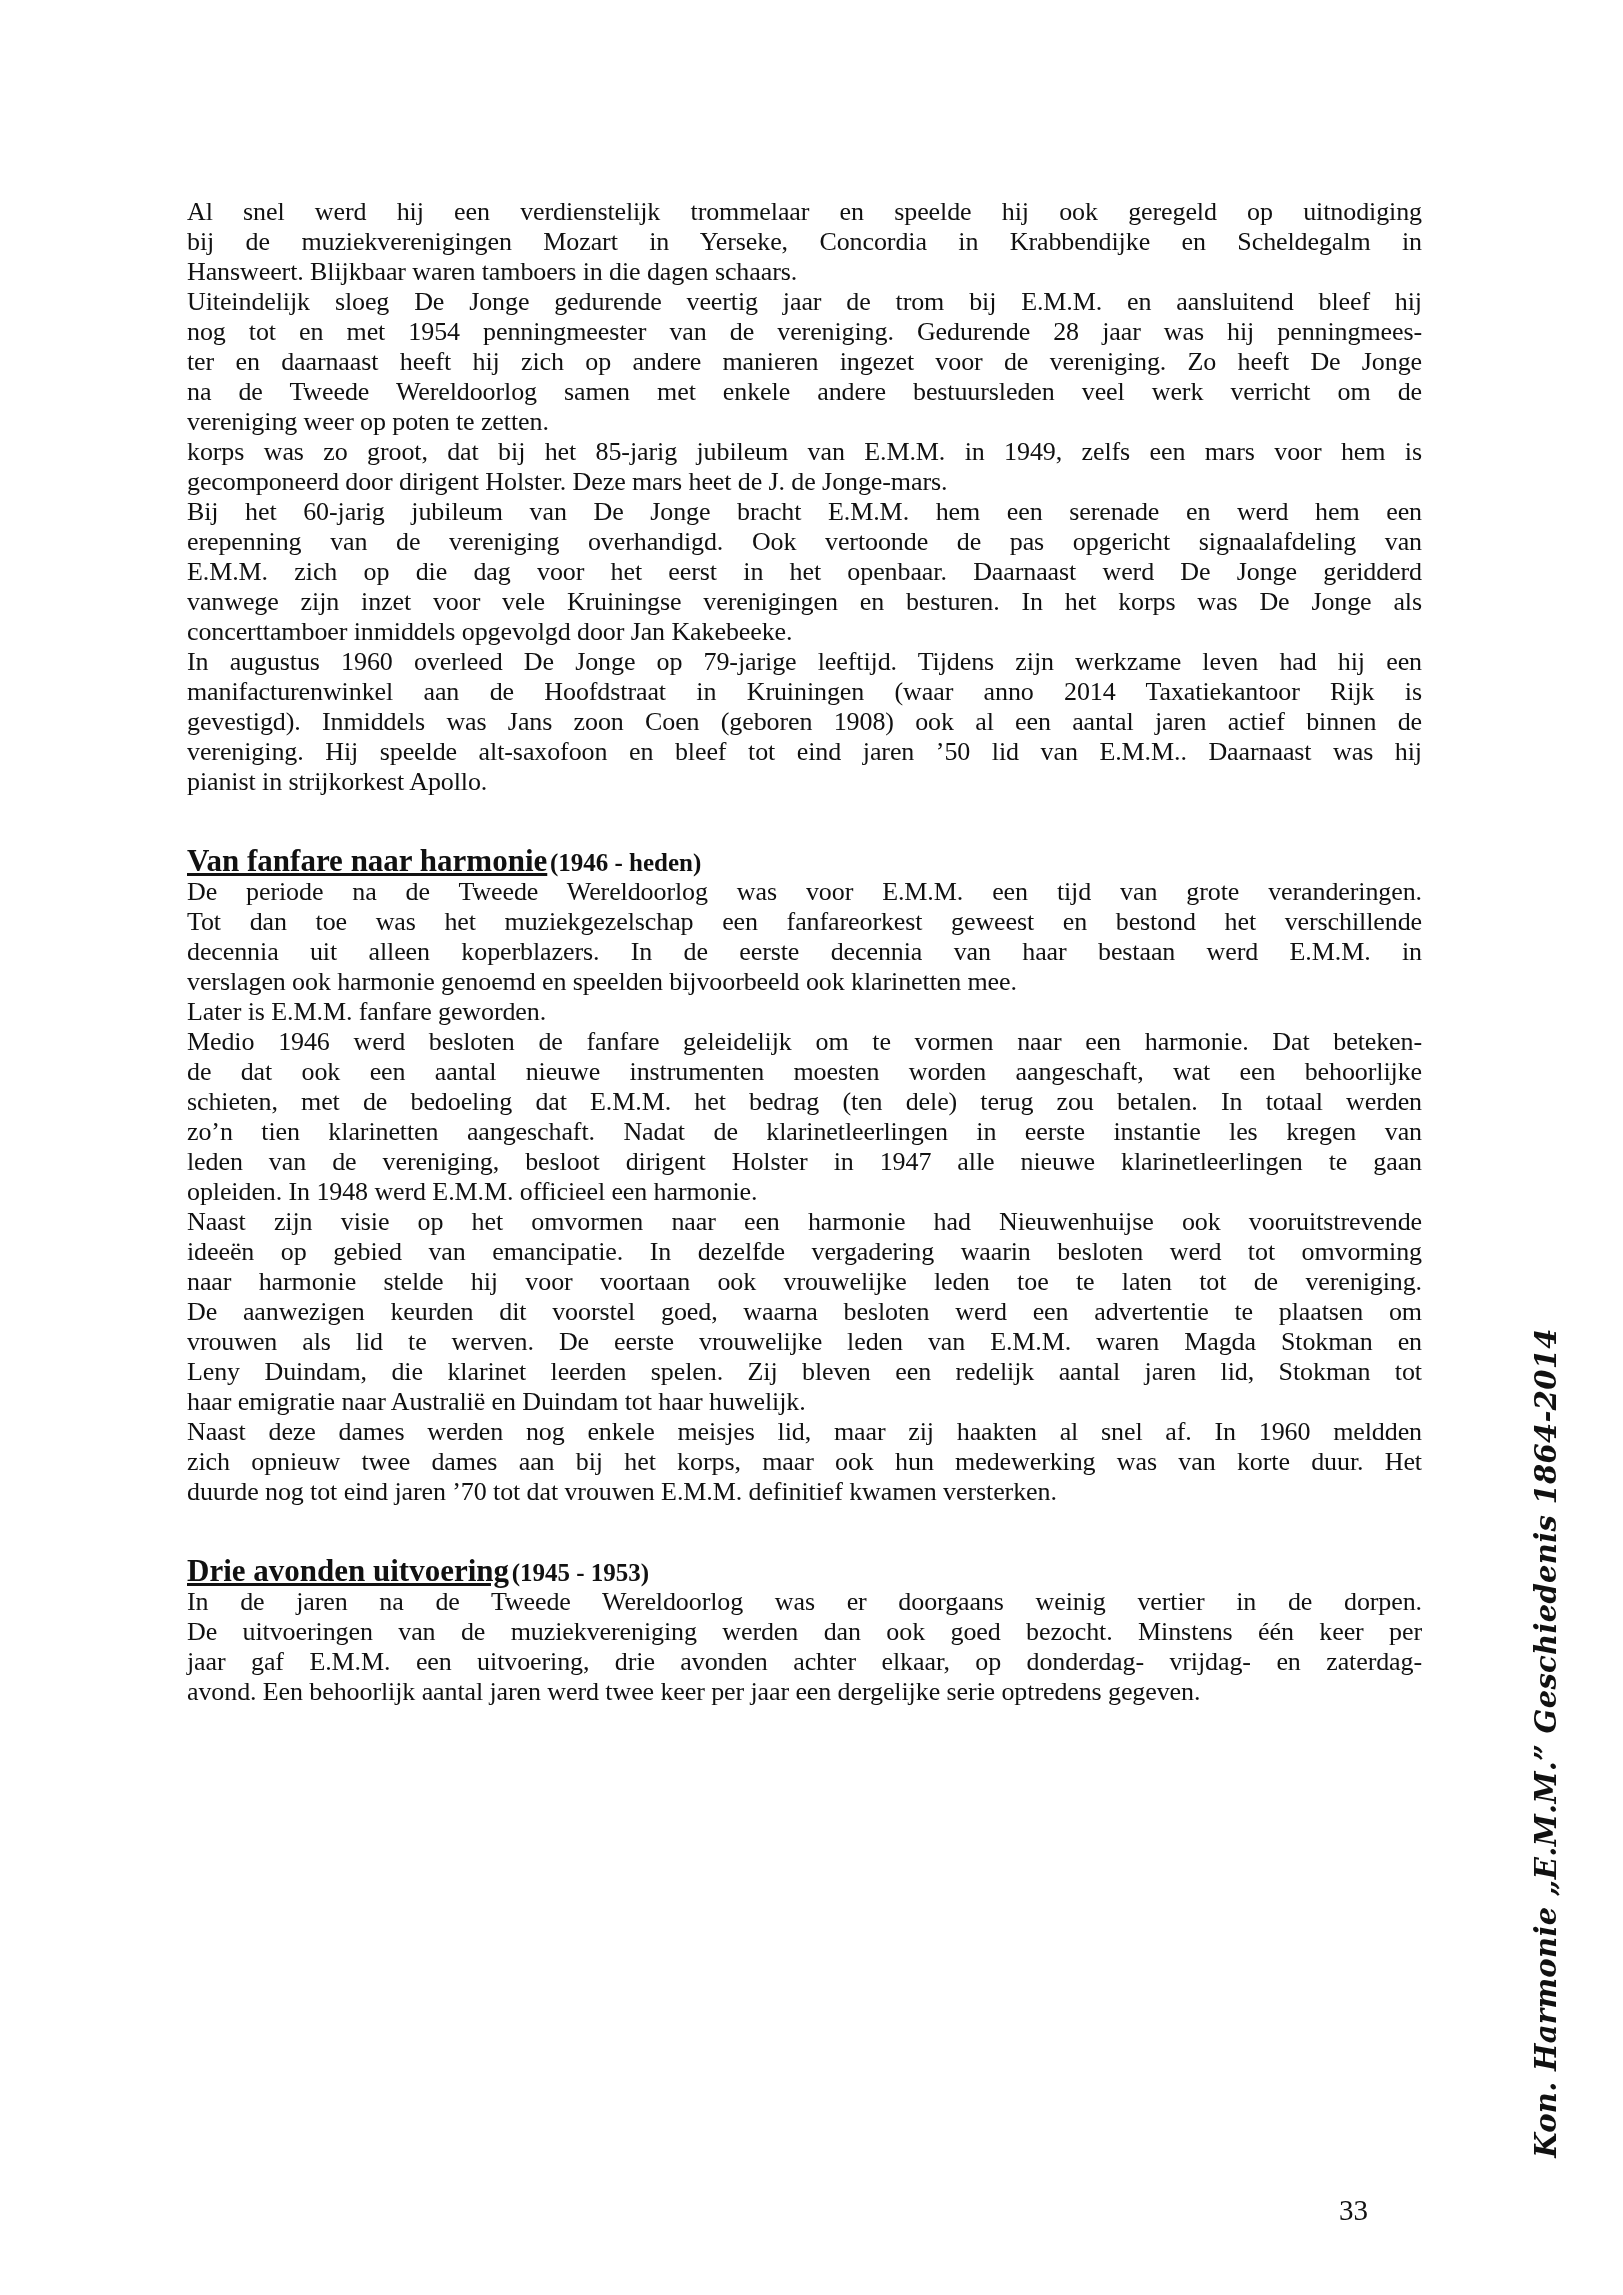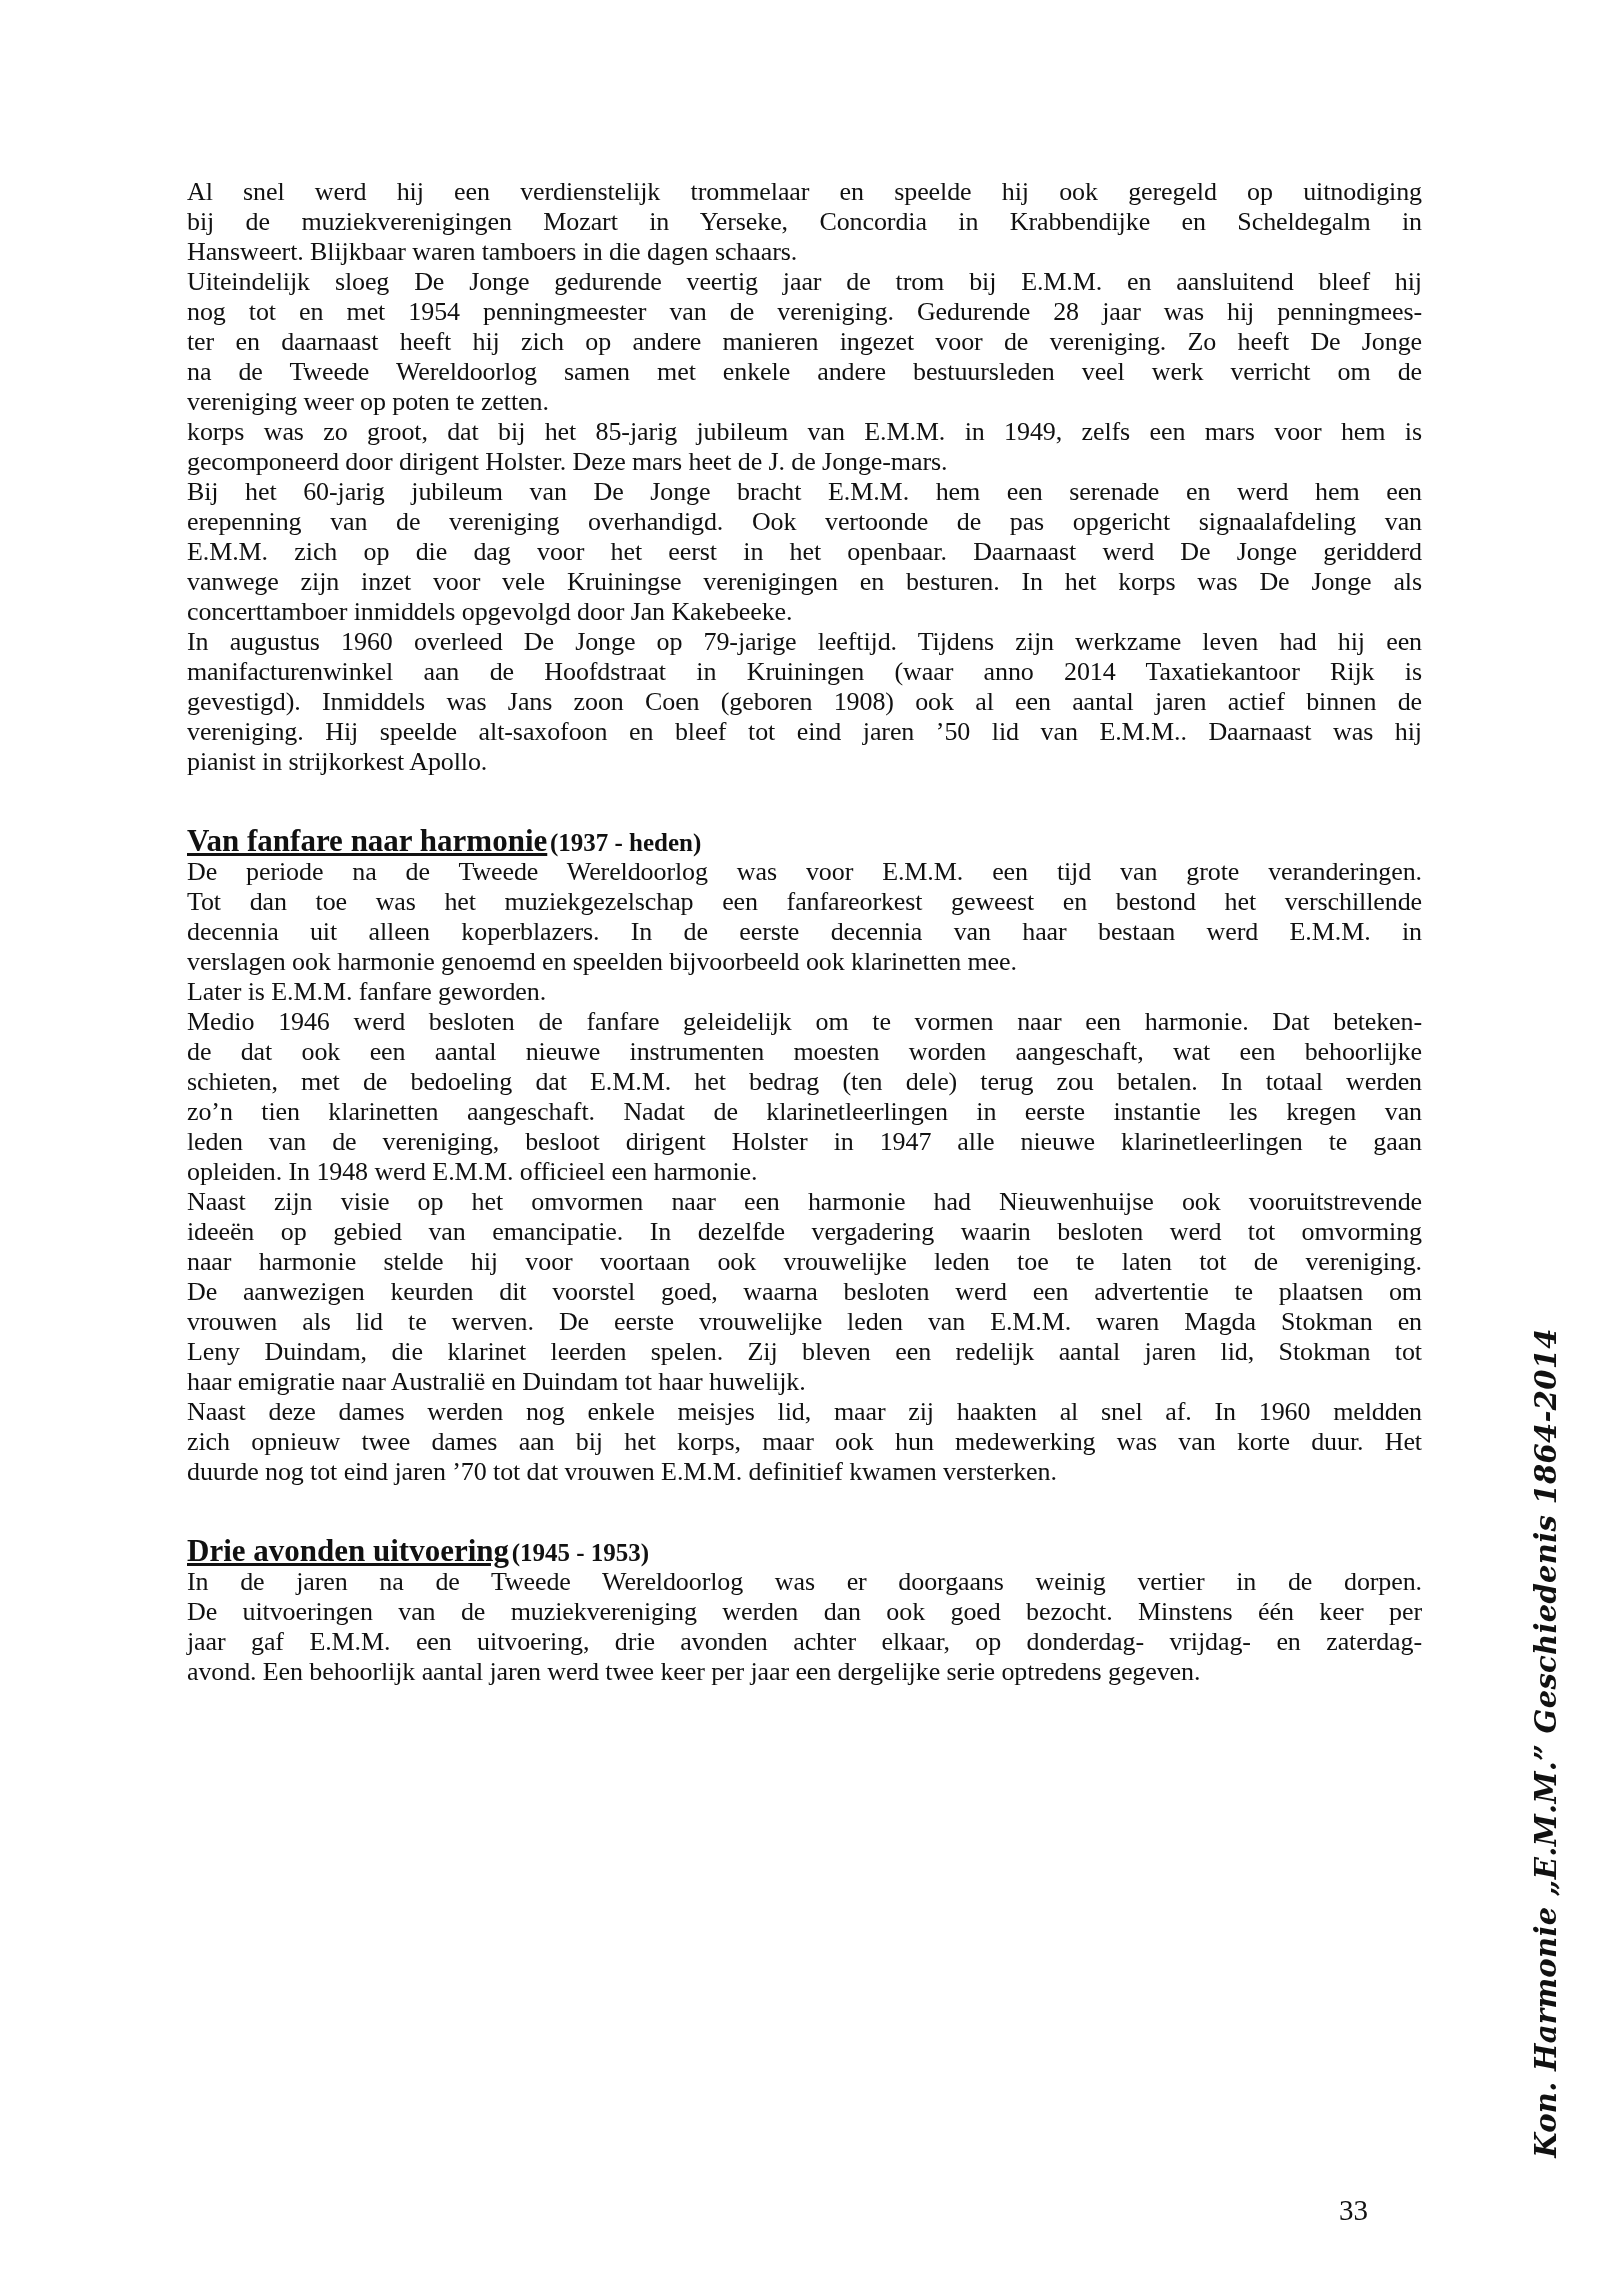--- a/index.html
+++ b/index.html
@@ -1,19 +1,19 @@
 <!DOCTYPE html>
 <html style="font-size:10.5px"><head>
 <meta charset="utf-8">
 <style>
   html, body { margin: 0; padding: 0; background: #ffffff; }
   body { width: 1623px; height: 2295px; position: relative; overflow: hidden;
          font-family: "Liberation Serif", "DejaVu Serif", serif; color: #111111; }
   .page { position: absolute; left: 0; top: 0; width: 1623px; height: 2295px; background: #ffffff; }
-  .column { position: absolute; left: 187px; top: 177px; width: 1235px; }
+  .column { position: absolute; left: 187px; top: 197px; width: 1235px; }
   .line { display: block; font-size: 26px; line-height: 30px; height: 30px;
           white-space: nowrap; text-align: justify; text-align-last: justify;
           letter-spacing: -0.1px; word-spacing: 0px; }
   .line.last { text-align-last: left; }
   .gap-section { height: 47px; }
   .heading { display: block; height: 33px; line-height: 33px; white-space: nowrap; font-weight: bold; }
   .heading .h-main { font-size: 31px; text-decoration: underline; }
   .heading .h-sub { font-size: 25px; }
   .sidebar { position: absolute; left: 1529px; top: 1329px; width: 33px; height: 828px; }
   .sidebar-text { position: absolute; left: 50%; top: 50%; white-space: nowrap;
@@ -58,21 +58,21 @@
       <span class="line">gevestigd). Inmiddels was Jans zoon Coen (geboren 1908) ook al een aantal jaren actief binnen de</span>
       <span class="line">vereniging. Hij speelde alt-saxofoon en bleef tot eind jaren ’50 lid van E.M.M.. Daarnaast was hij</span>
       <span class="line last">pianist in strijkorkest Apollo.</span>
     </div>
 
     <div class="gap-section"></div>
 
     <section>
       <div class="heading">
         <span class="h-main">Van fanfare naar harmonie</span>
-        <span class="h-sub">(1937 - heden)</span>
+        <span class="h-sub">(1946 - heden)</span>
       </div>
       <div>
         <span class="line">De periode na de Tweede Wereldoorlog was voor E.M.M. een tijd van grote veranderingen.</span>
         <span class="line">Tot dan toe was het muziekgezelschap een fanfareorkest geweest en bestond het verschillende</span>
         <span class="line">decennia uit alleen koperblazers. In de eerste decennia van haar bestaan werd E.M.M. in</span>
         <span class="line last">verslagen ook harmonie genoemd en speelden bijvoorbeeld ook klarinetten mee.</span>
       </div>
       <div>
         <span class="line last">Later is E.M.M. fanfare geworden.</span>
       </div>

